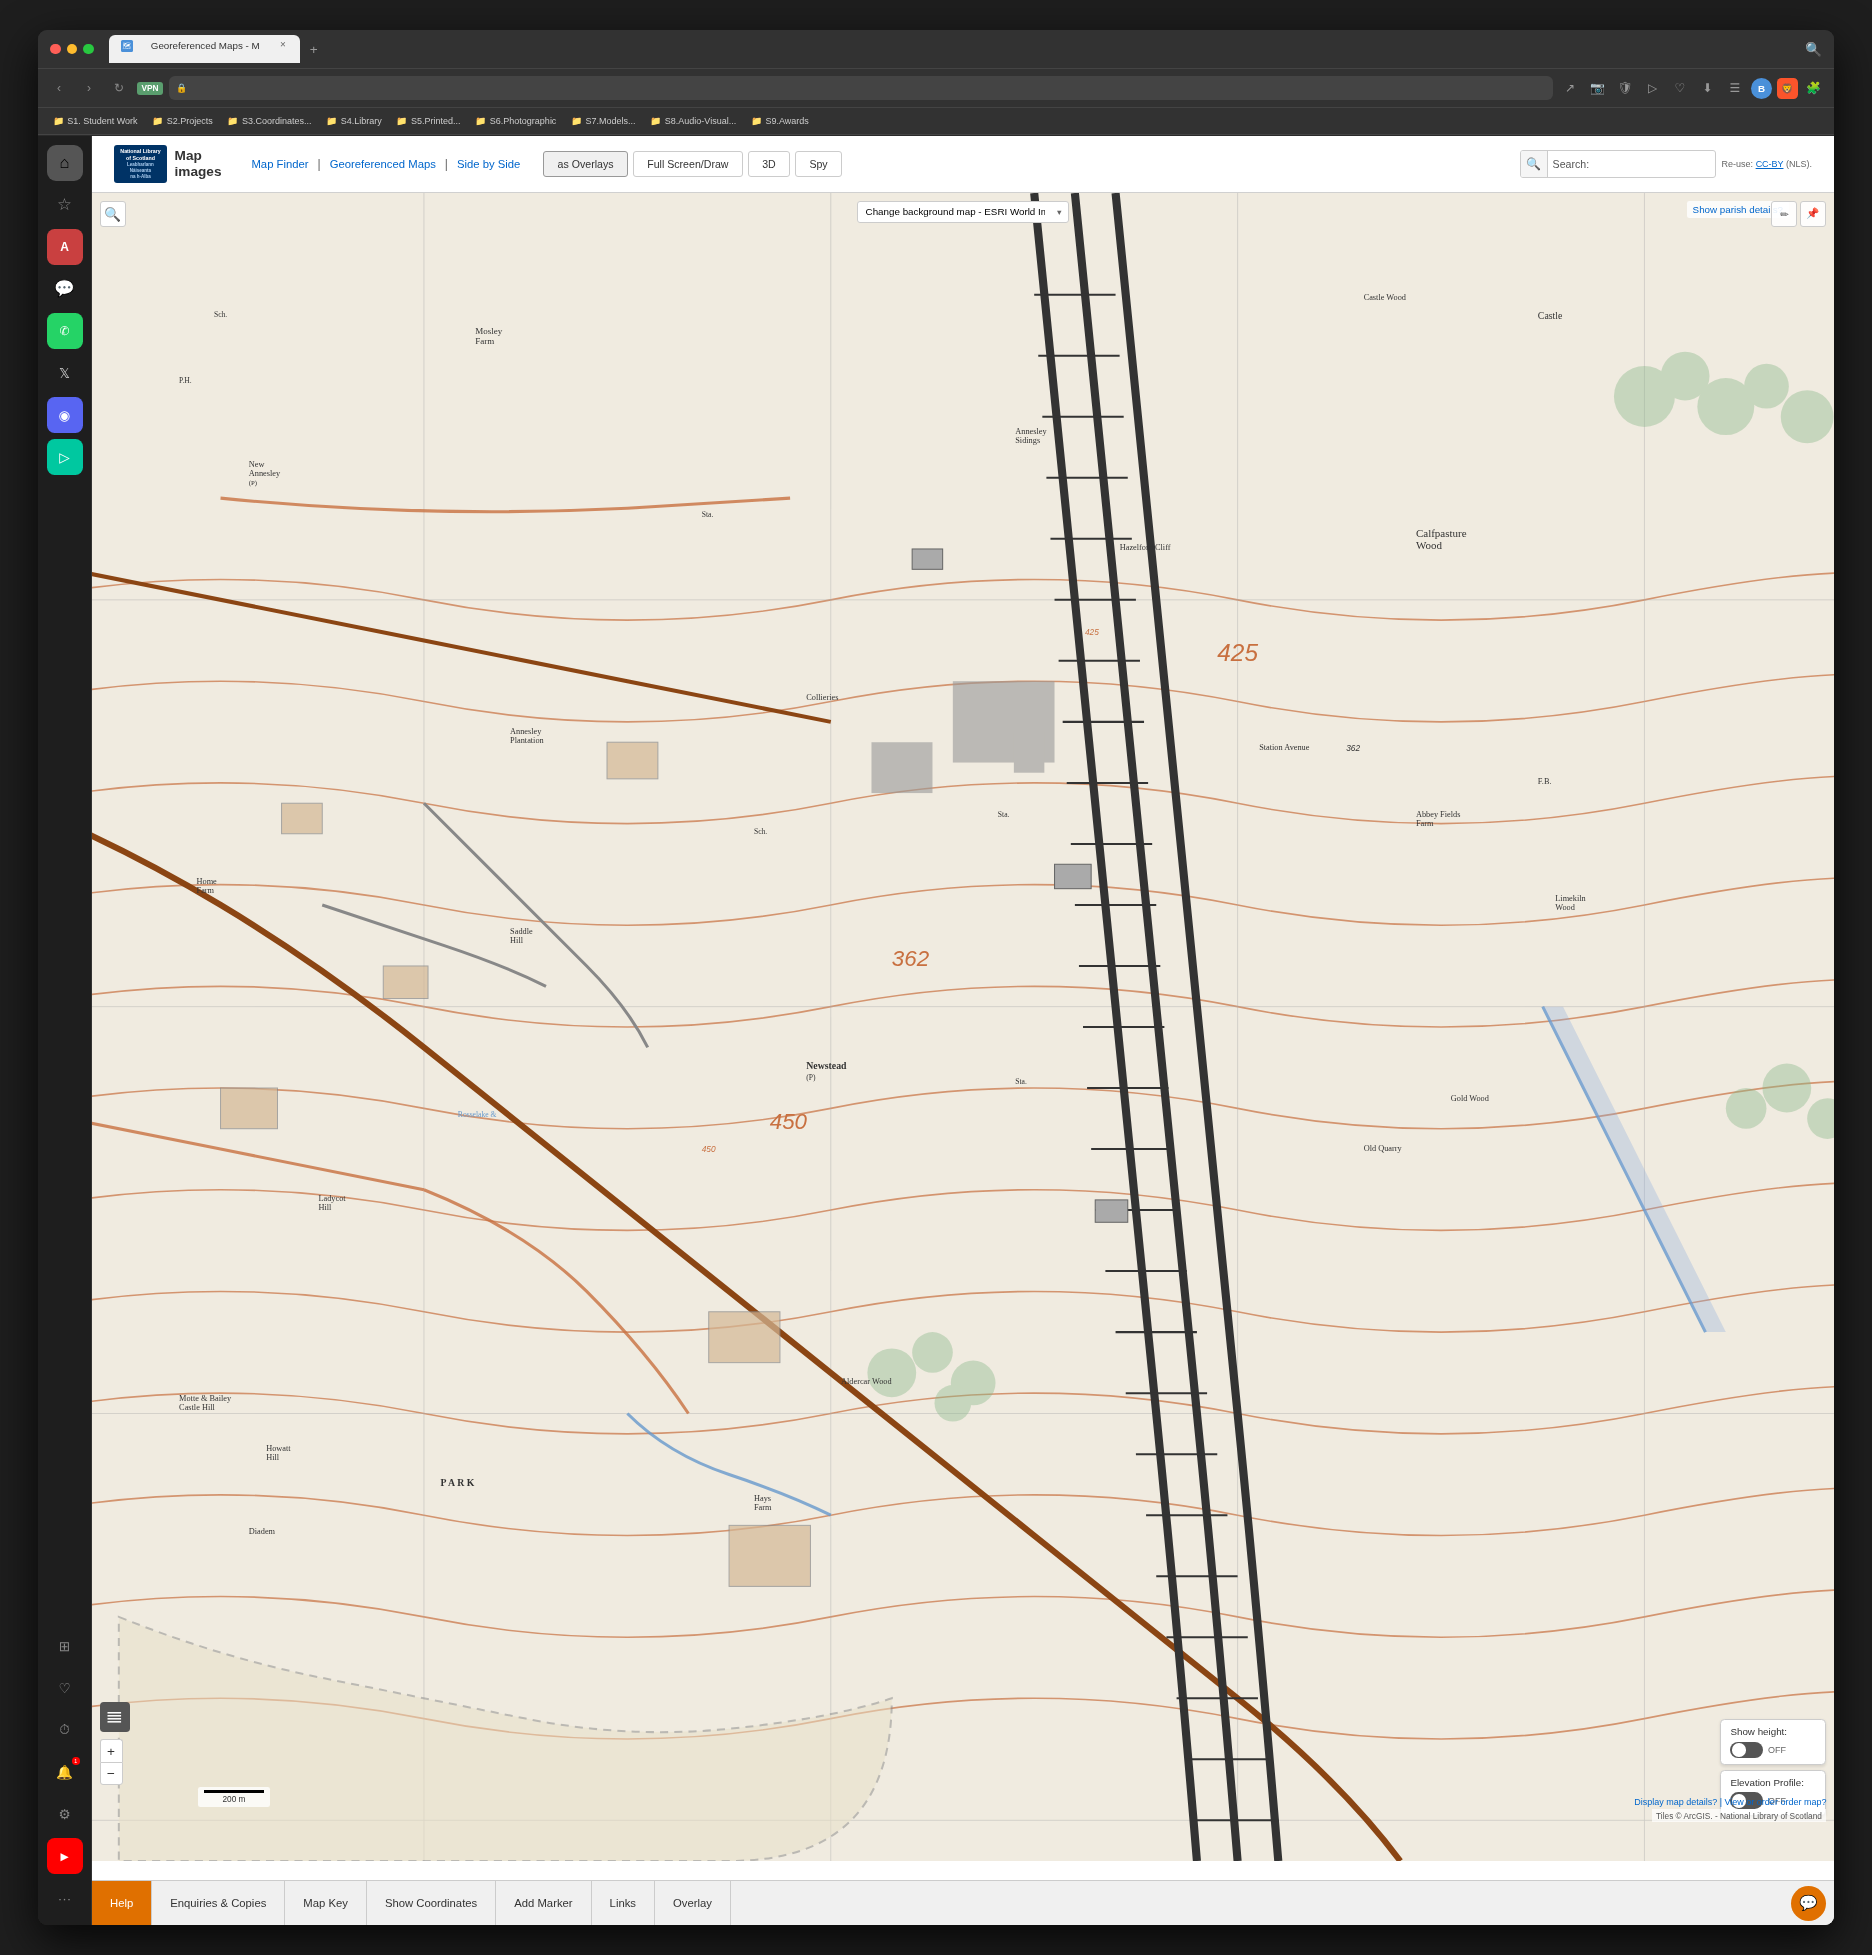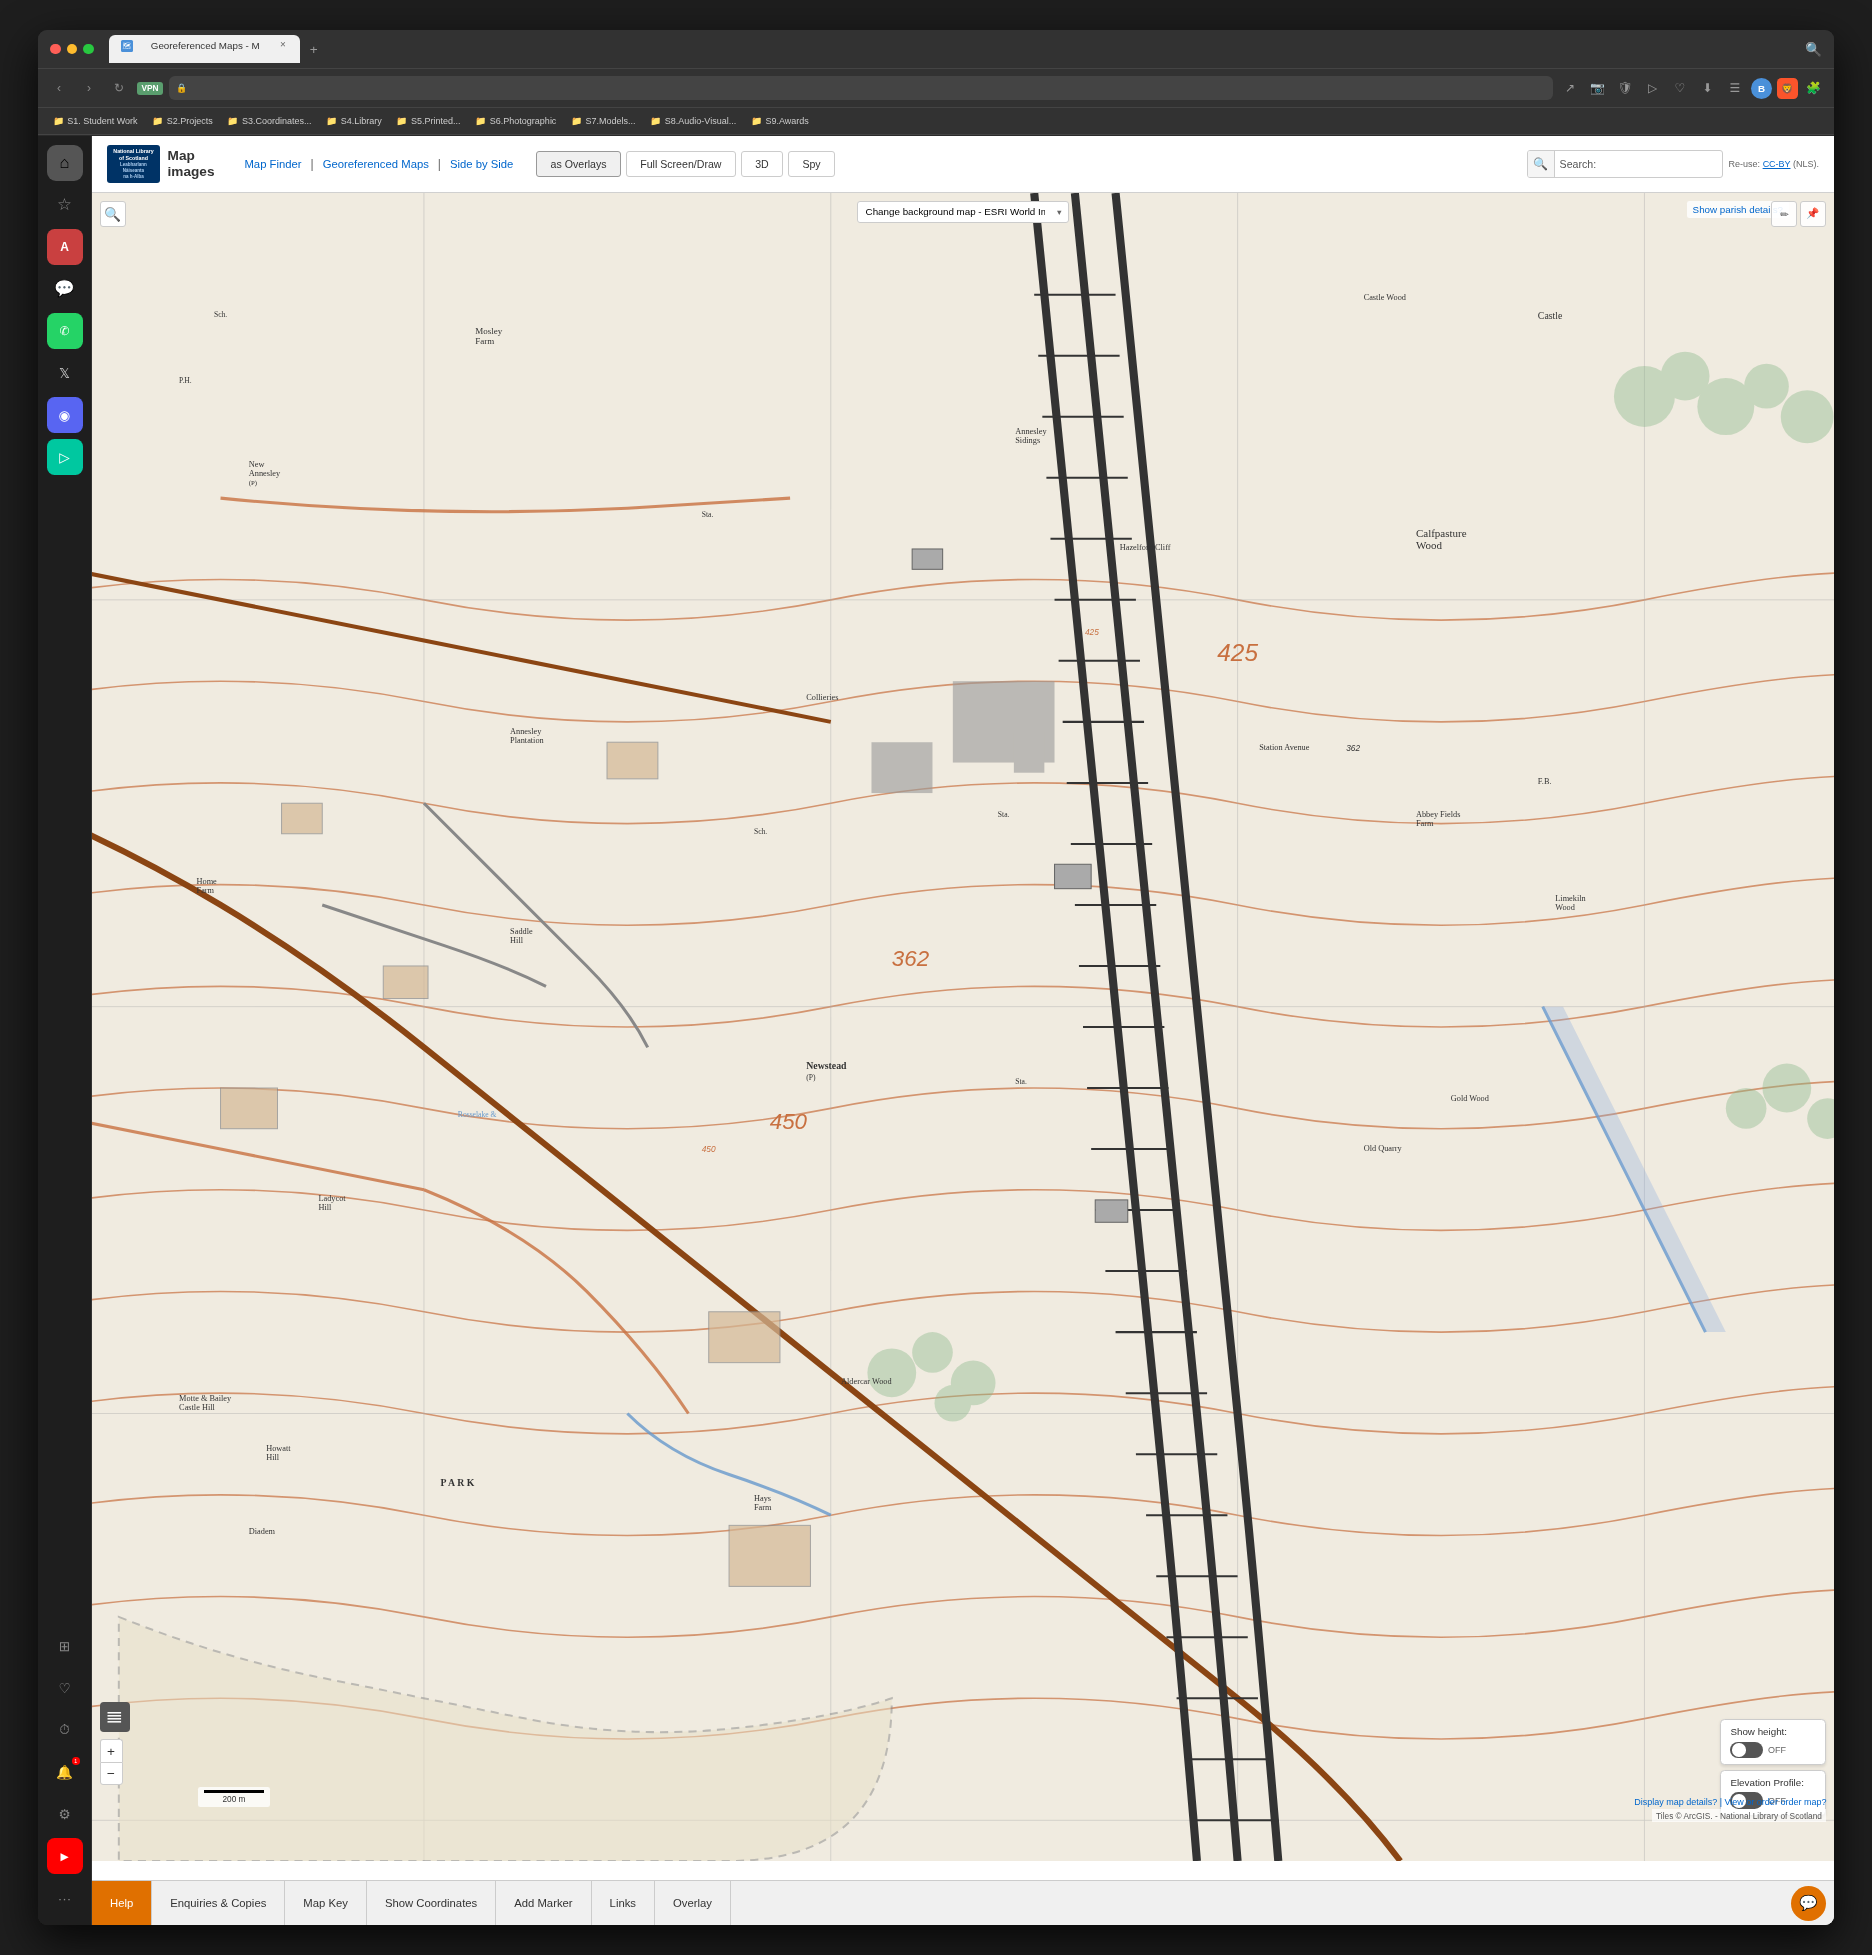--- a/index.html
+++ b/index.html
@@ -261,21 +261,21 @@
       right: 0;
       bottom: 0;
       background: white;
       overflow: hidden;
     }
 
     
     .nls-header {
       background: white;
       border-bottom: 1.5px solid #d0d0d0;
-      padding: 9px 15px;
+      padding: 9px 22px;
       display: flex;
       align-items: center;
       gap: 15px;
     }
     .nls-logo {
       display: flex;
       align-items: center;
       gap: 7.6px;
     }
     .nls-logo-img {

